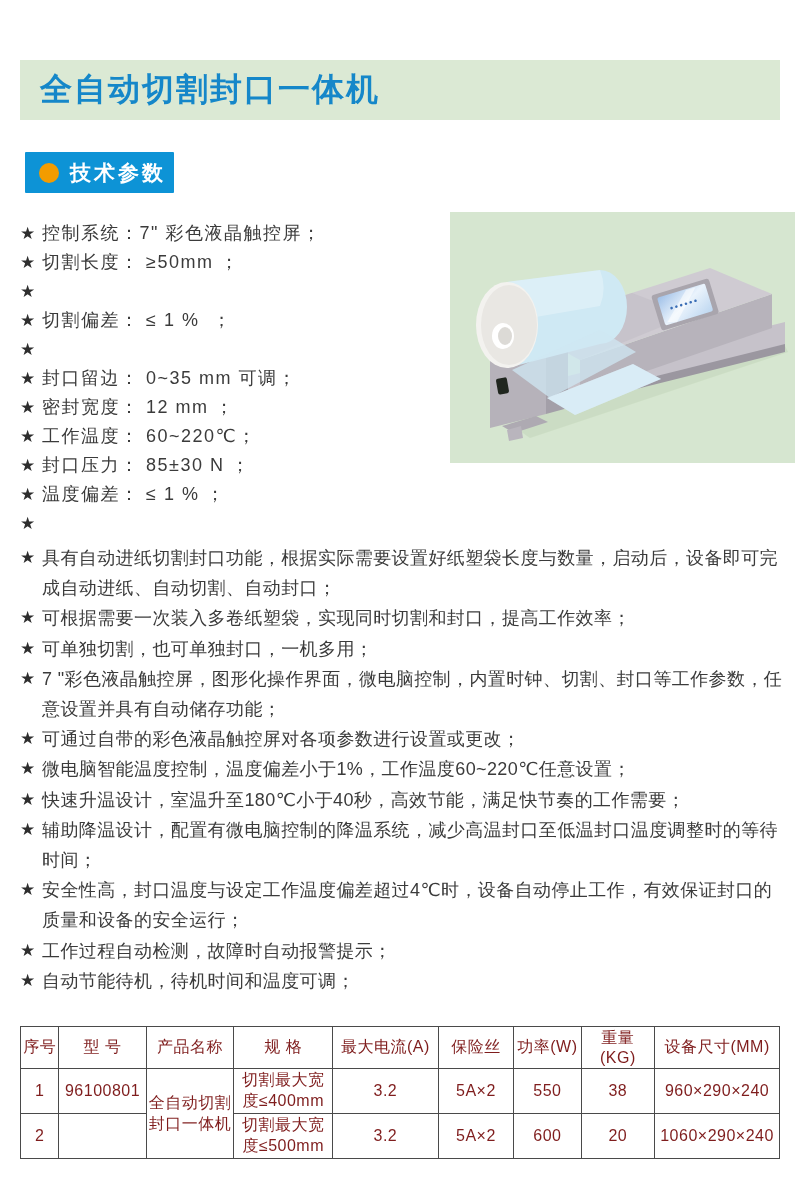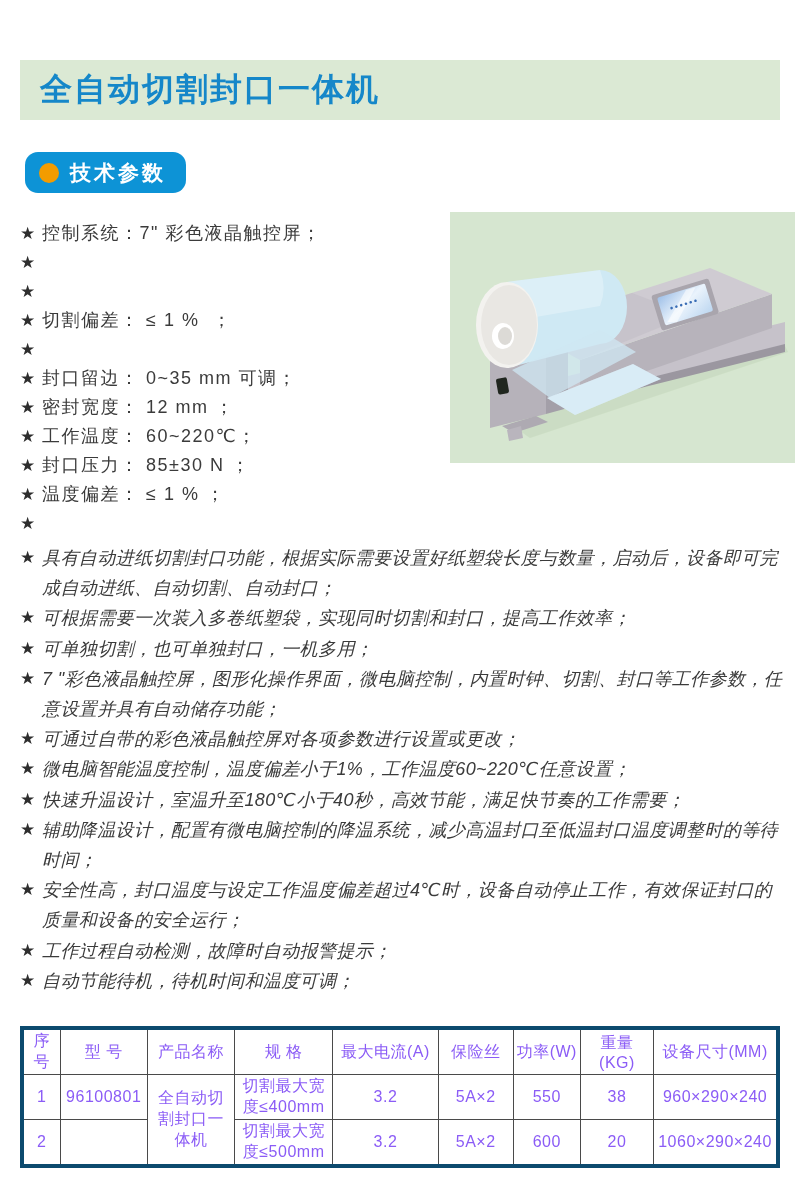--- a/index.html
+++ b/index.html
@@ -13,49 +13,49 @@
     position:absolute; left:20px; top:60px; width:760px; height:60px;
     background:#dbe9d4; display:flex; align-items:center;
   }
   .title-text {
     margin-left:20px; font-size:32px; font-weight:bold; color:#1587c9;
     letter-spacing:2px;
   }
   
   .badge {
     position:absolute; left:25px; top:152px; height:41px;
-    background:#0d93d6; border-radius:13px;
-    display:inline-flex; align-items:center; padding:0 20px 0 14px;
+    background:#0d93d6; border-radius:1px;
+    display:inline-flex; align-items:center; padding:0 8px 0 14px;
   }
   .badge-dot {
     width:20px; height:20px; border-radius:50%; background:#f39c00;
     margin-right:11px; flex:none;
   }
   .badge-label { color:#ffffff; font-size:21px; font-weight:bold; letter-spacing:3px; }
   
   .specs { position:absolute; left:20px; top:219px; width:430px; }
   .spec-line {
     display:flex; align-items:baseline; height:29px; line-height:29px;
     font-size:18px; letter-spacing:1.5px; white-space:pre;
   }
   .bullet { flex:none; width:22px; letter-spacing:0; font-size:17px; color:#2e2e2e; }
   
   .features { position:absolute; left:20px; top:543px; width:764px; }
   .feature-line {
     display:flex; font-size:18px; line-height:30.2px; letter-spacing:0.4px;
   }
-  .feature-line .text { flex:1; white-space:pre-wrap;font-style:italic; }
+  .feature-line .text { flex:1; white-space:pre-wrap; }
   
   .product-image { position:absolute; left:450px; top:212px; width:345px; height:251px; }
   
   .spec-table {
     position:absolute; left:20px; top:1026px; width:760px;
     border-collapse:collapse; font-size:16px; letter-spacing:0.5px;
-    table-layout:fixed; color:#8b5cf6;
-    border:4px solid #0c4a6e;
+    table-layout:fixed; color:#7f1d1d;
+    border:1px solid #0c4a6e;
   }
   .spec-table th, .spec-table td {
     border:1px solid #4a4a4a; text-align:center; vertical-align:middle;
     font-weight:normal; padding:1px 2px; overflow:hidden;
   }
   .spec-table thead tr { height:26px; }
   .spec-table tbody tr { height:44px; }
 </style>
 </head>
 <body>
@@ -66,21 +66,21 @@
     <div class="title-text">全自动切割封口一体机</div>
   </div>
 
   <div class="badge">
     <span class="badge-dot"></span>
     <span class="badge-label">技术参数</span>
   </div>
 
   <div class="specs">
     <div class="spec-line"><span class="bullet">★</span><span class="text">控制系统：7" 彩色液晶触控屏；</span></div>
-    <div class="spec-line"><span class="bullet">★</span></div>
+    <div class="spec-line"><span class="bullet">★</span><span class="text">切割长度： ≥50mm ；</span></div>
     <div class="spec-line"><span class="bullet">★</span></div>
     <div class="spec-line"><span class="bullet">★</span><span class="text">切割偏差： ≤ 1 %  ；</span></div>
     <div class="spec-line"><span class="bullet">★</span></div>
     <div class="spec-line"><span class="bullet">★</span><span class="text">封口留边： 0~35 mm 可调；</span></div>
     <div class="spec-line"><span class="bullet">★</span><span class="text">密封宽度： 12 mm ；</span></div>
     <div class="spec-line"><span class="bullet">★</span><span class="text">工作温度： 60~220℃；</span></div>
     <div class="spec-line"><span class="bullet">★</span><span class="text">封口压力： 85±30 N ；</span></div>
     <div class="spec-line"><span class="bullet">★</span><span class="text">温度偏差： ≤ 1 % ；</span></div>
     <div class="spec-line"><span class="bullet">★</span></div>
   </div>

